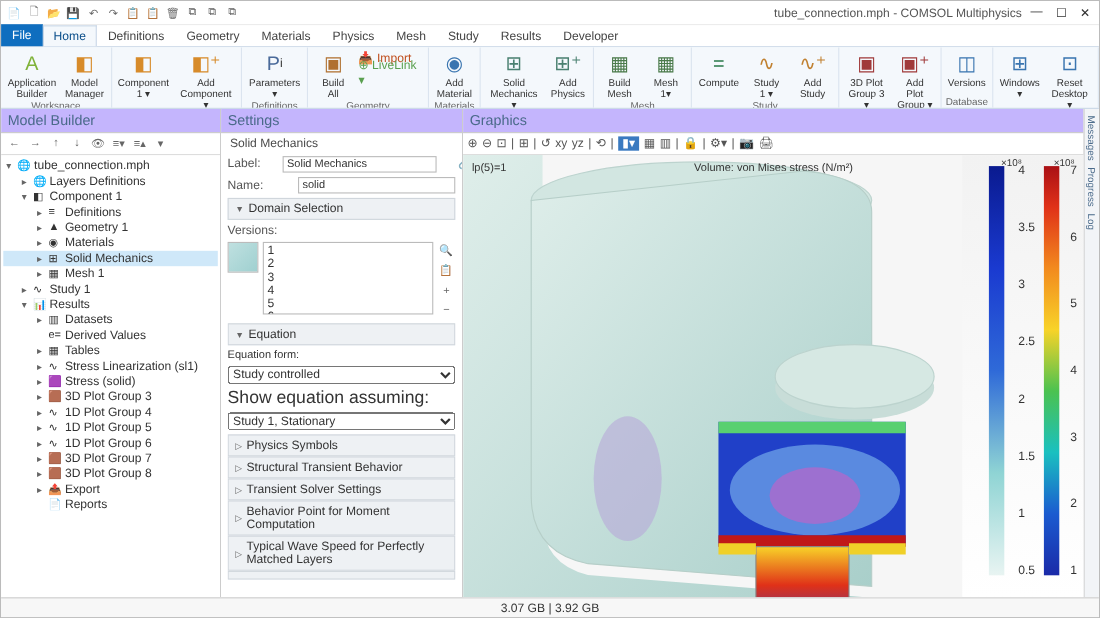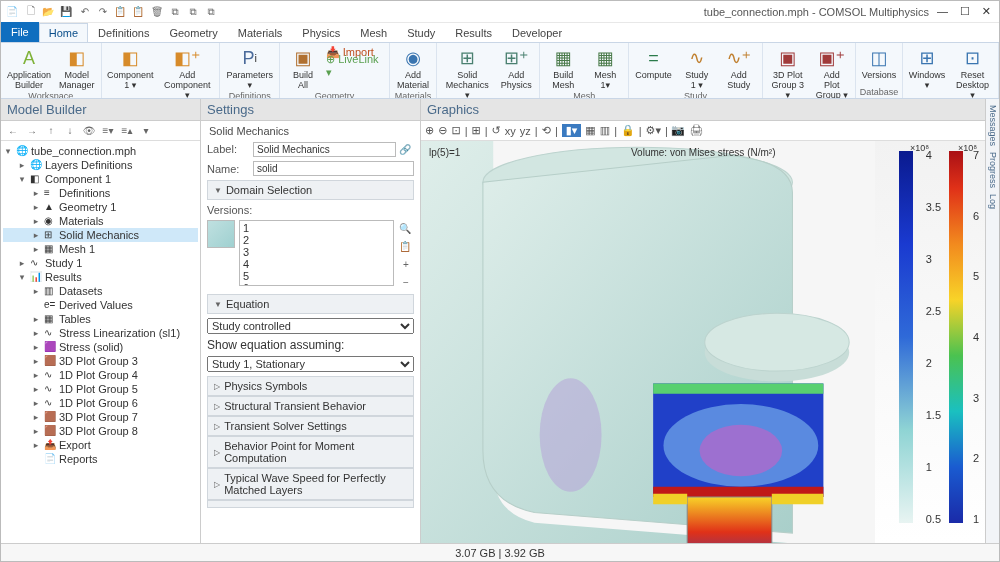--- a/index.html
+++ b/index.html
@@ -17,33 +17,33 @@
 .rgroup{display:flex;flex-direction:column;align-items:center;border-right:1px solid #dbe4ef;padding:2px 4px 0 4px}
 .rgroup-items{display:flex;align-items:flex-start;gap:4px;flex:1}
 .ritem{display:flex;flex-direction:column;align-items:center;justify-content:center;min-width:38px;padding:2px 2px 0 2px;cursor:pointer}
 .ricon{width:22px;height:22px;display:flex;align-items:center;justify-content:center;font-size:18px}
 .rlabel{font-size:9px;text-align:center;line-height:10px;color:#333;margin-top:1px}
 .rgroup-name{font-size:9px;color:#666;padding:1px 0}
 .rstack{display:flex;flex-direction:column;gap:0;font-size:9px}
 .rstack div{display:flex;align-items:center;gap:3px;height:14px;cursor:pointer}
 .main{flex:1;display:flex;overflow:hidden}
 .panel{display:flex;flex-direction:column;border-right:1px solid #ccc;background:#fff}
-.panel-title{height:22px;background:#e5e5e5;border-bottom:1px solid #ccc;display:flex;align-items:center;padding:0 6px;font-size:13px;color:#4a6a8a}
+.panel-title{height:22px;background:#c4b5fd;border-bottom:1px solid #ccc;display:flex;align-items:center;padding:0 6px;font-size:13px;color:#4a6a8a}
 .mb{width:200px}
 .mb-tools{height:20px;display:flex;align-items:center;gap:3px;padding:0 4px;border-bottom:1px solid #ddd}
 .tree{flex:1;overflow:auto;padding:3px 2px}
 .node{white-space:nowrap;padding:1px 0;cursor:pointer;display:flex;align-items:center;gap:3px}
 .node .exp{width:10px;color:#666;font-size:9px;text-align:center}
 .node .nicon{width:12px;height:12px;display:inline-block;font-size:10px}
 .node.sel{background:#cfe8f9}
 .ind1{padding-left:14px}.ind2{padding-left:28px}
 .settings{width:220px}
 .settings-sub{font-size:11px;color:#4a4a4a;padding:4px 8px}
 .form{padding:0 6px;display:flex;flex-direction:column;gap:4px;overflow:auto;flex:1}
-.frow{display:flex;align-items:center;gap:2px}
+.frow{display:flex;align-items:center;gap:20px}
 .frow label{width:44px;color:#555}
 .frow input,.frow select{flex:1;border:1px solid #bbb;padding:1px 3px;font-size:10px;background:#fff}
 .sect{background:#eef1f4;border:1px solid #d0d6dc;padding:3px 6px;font-size:10px;color:#444;display:flex;align-items:center;gap:4px;cursor:pointer}
 .sect .arr{font-size:8px;color:#666}
 .domlist{display:flex;gap:4px}
 .domlist .preview{width:28px;height:28px;border:1px solid #bbb;background:linear-gradient(135deg,#bfe0e0,#9fd0d0)}
 .domlist ul{flex:1;border:1px solid #bbb;height:66px;overflow:auto;list-style:none;padding:1px 3px}
 .domlist .tools{display:flex;flex-direction:column;gap:2px}
 .eqn{font-family:'Cambria Math','Times New Roman',serif;font-size:11px;padding:4px 2px}
 .graphics{flex:1;display:flex;}
@@ -419,22 +419,23 @@
           <span class="tb-icon">🔍</span>
           <span class="tb-icon">📋</span>
           <span class="tb-icon">+</span>
           <span class="tb-icon">−</span>
         </div>
       </div>
       <div class="sect">
           <span class="arr">▼</span>
           <span>Equation</span>
         </div>
+      <div style="font-size:10px">Equation form:</div>
       <select class="full"><option>Study controlled</option></select>
-      <div style="font-size:12px">Show equation assuming:</div>
+      <div style="font-size:16px">Show equation assuming:</div>
       <select class="full"><option>Study 1, Stationary</option></select>
       <div id="sections">
           <div class="sect">
             <span class="arr">▷</span>
             <span>Physics Symbols</span>
           </div>
           <div class="sect">
             <span class="arr">▷</span>
             <span>Structural Transient Behavior</span>
           </div>

